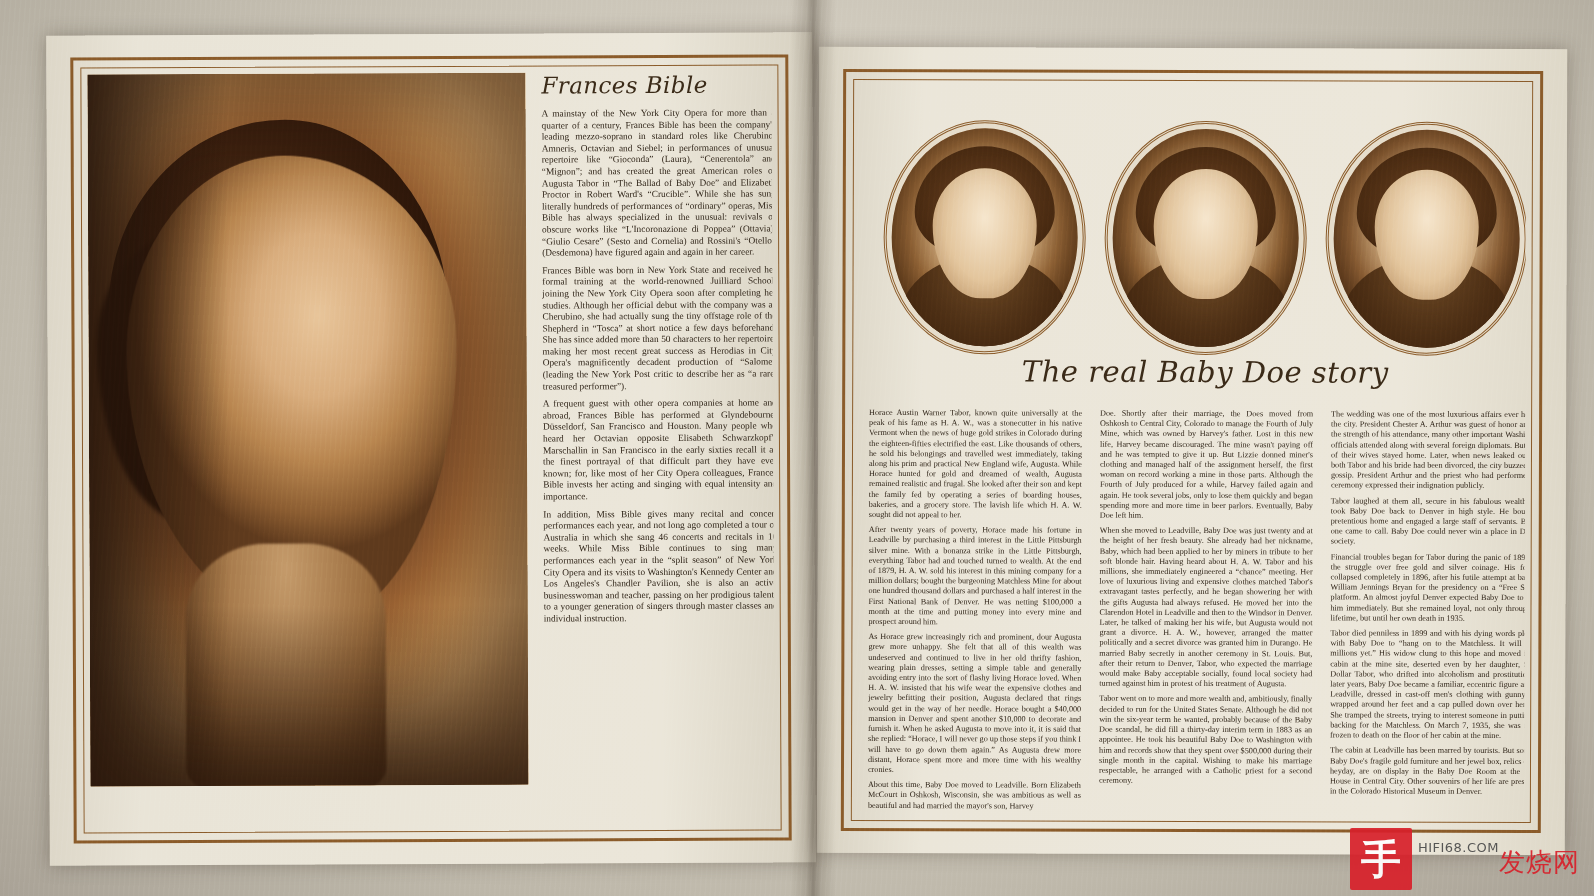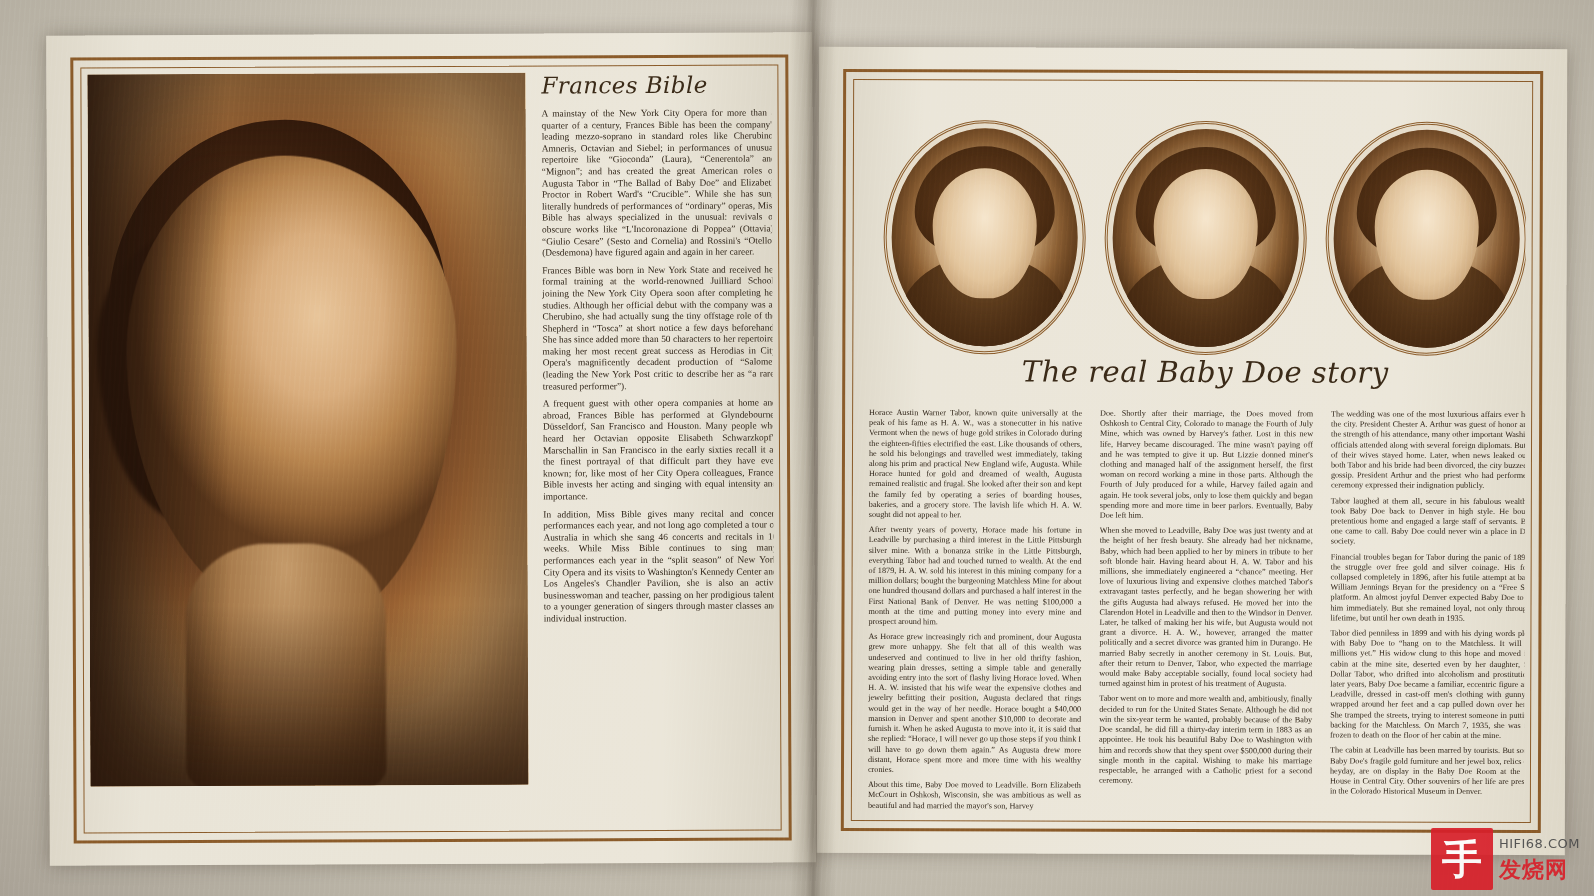--- a/index.html
+++ b/index.html
@@ -296,35 +296,35 @@
     font-size: 40px;
     font-weight: bold;
     display: flex;
     align-items: center;
     justify-content: center;
     line-height: 1;
     border-radius: 2px;
   }
   .wm-text {
     display: flex;
-    flex-direction: column;
+    flex-direction: row;
     justify-content: flex-end;
     line-height: 1.05;
   }
   .wm-url {
     font-family: "DejaVu Sans", sans-serif;
     font-size: 13px;
     color: #4a4a4a;
     letter-spacing: 0.5px;
   }
   .wm-cn {
     font-family: "DejaVu Sans", sans-serif;
-    font-size: 22px;
+    font-size: 26px;
     color: #d8202a;
-    font-weight: bold;
+    font-weight: normal;
     letter-spacing: 1px;
     margin-top: 8px;
   }
 
   
   .texture {
     position: absolute;
     inset: 0;
     pointer-events: none;
     background-image:

